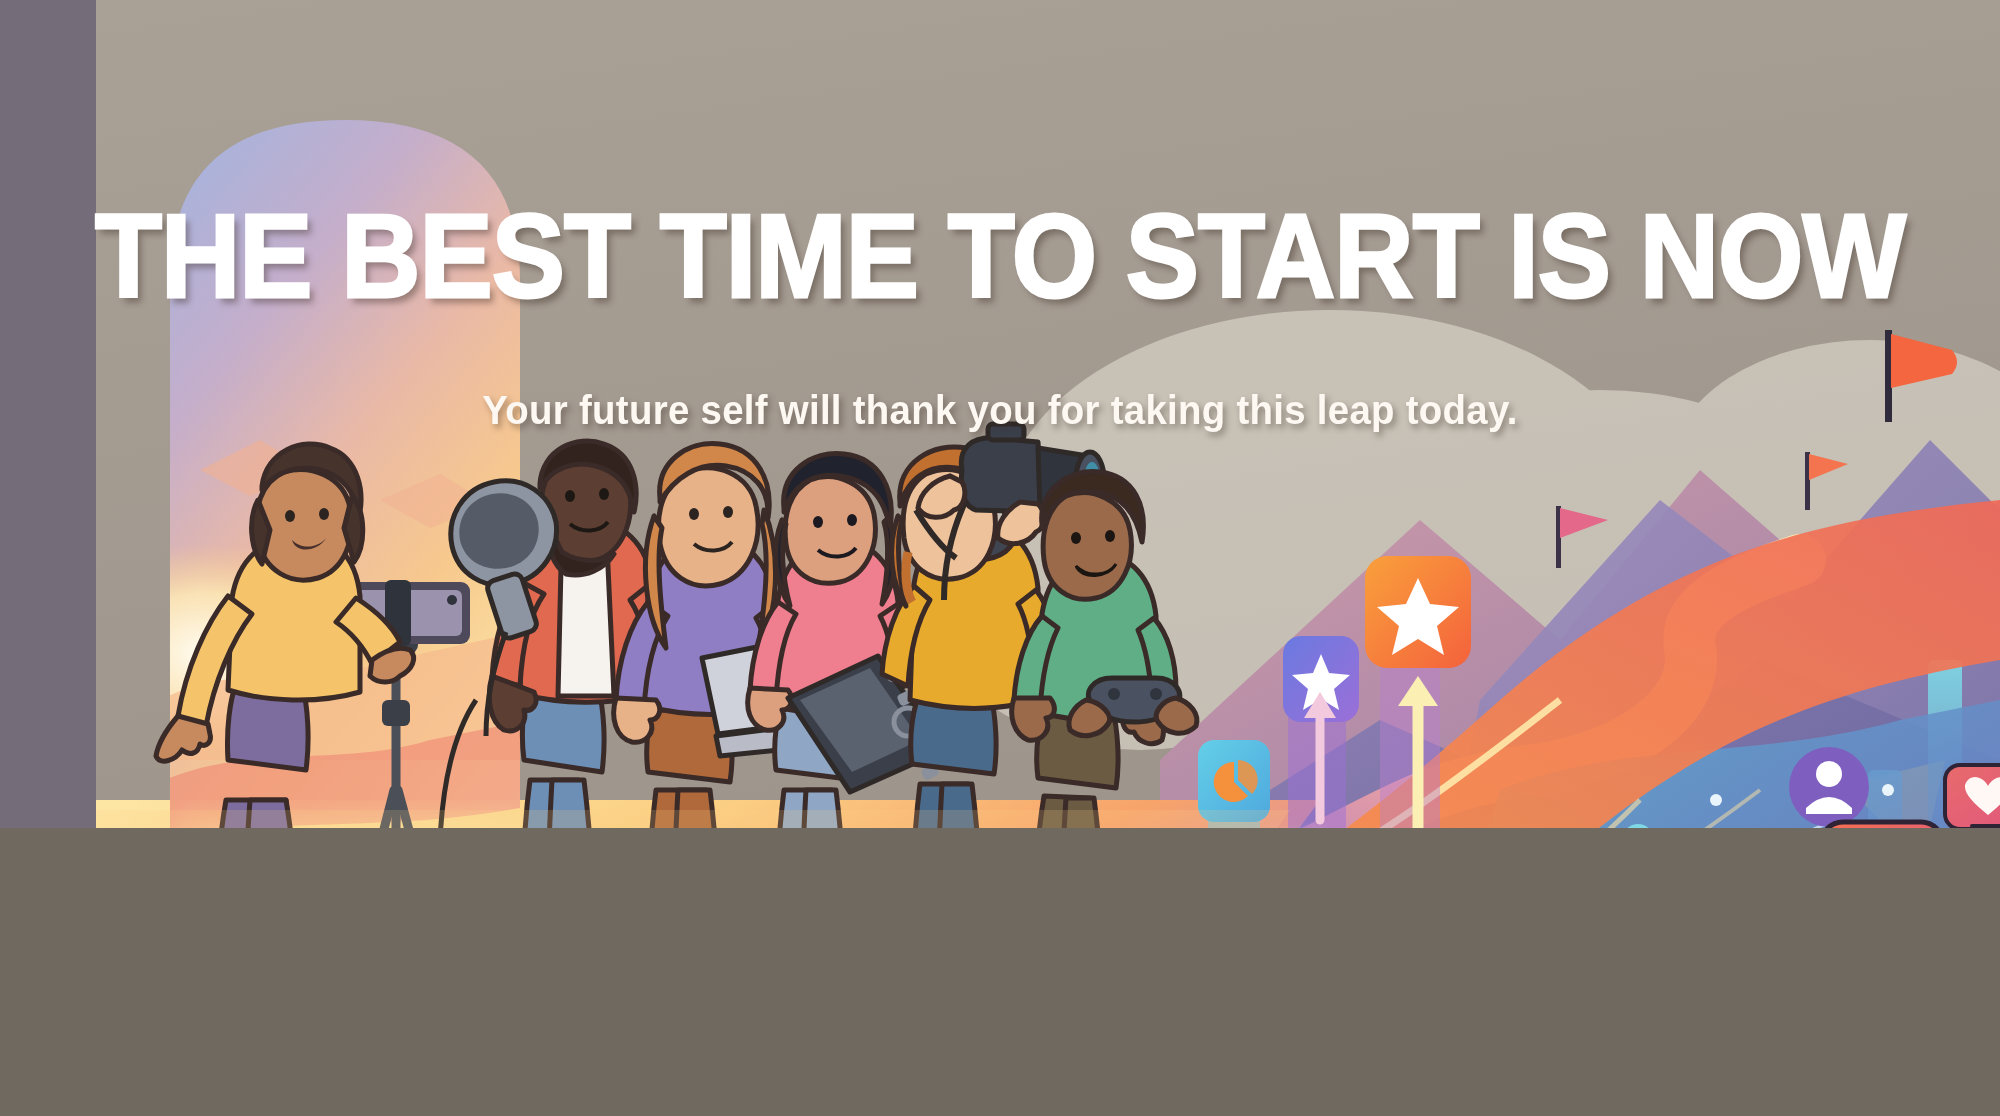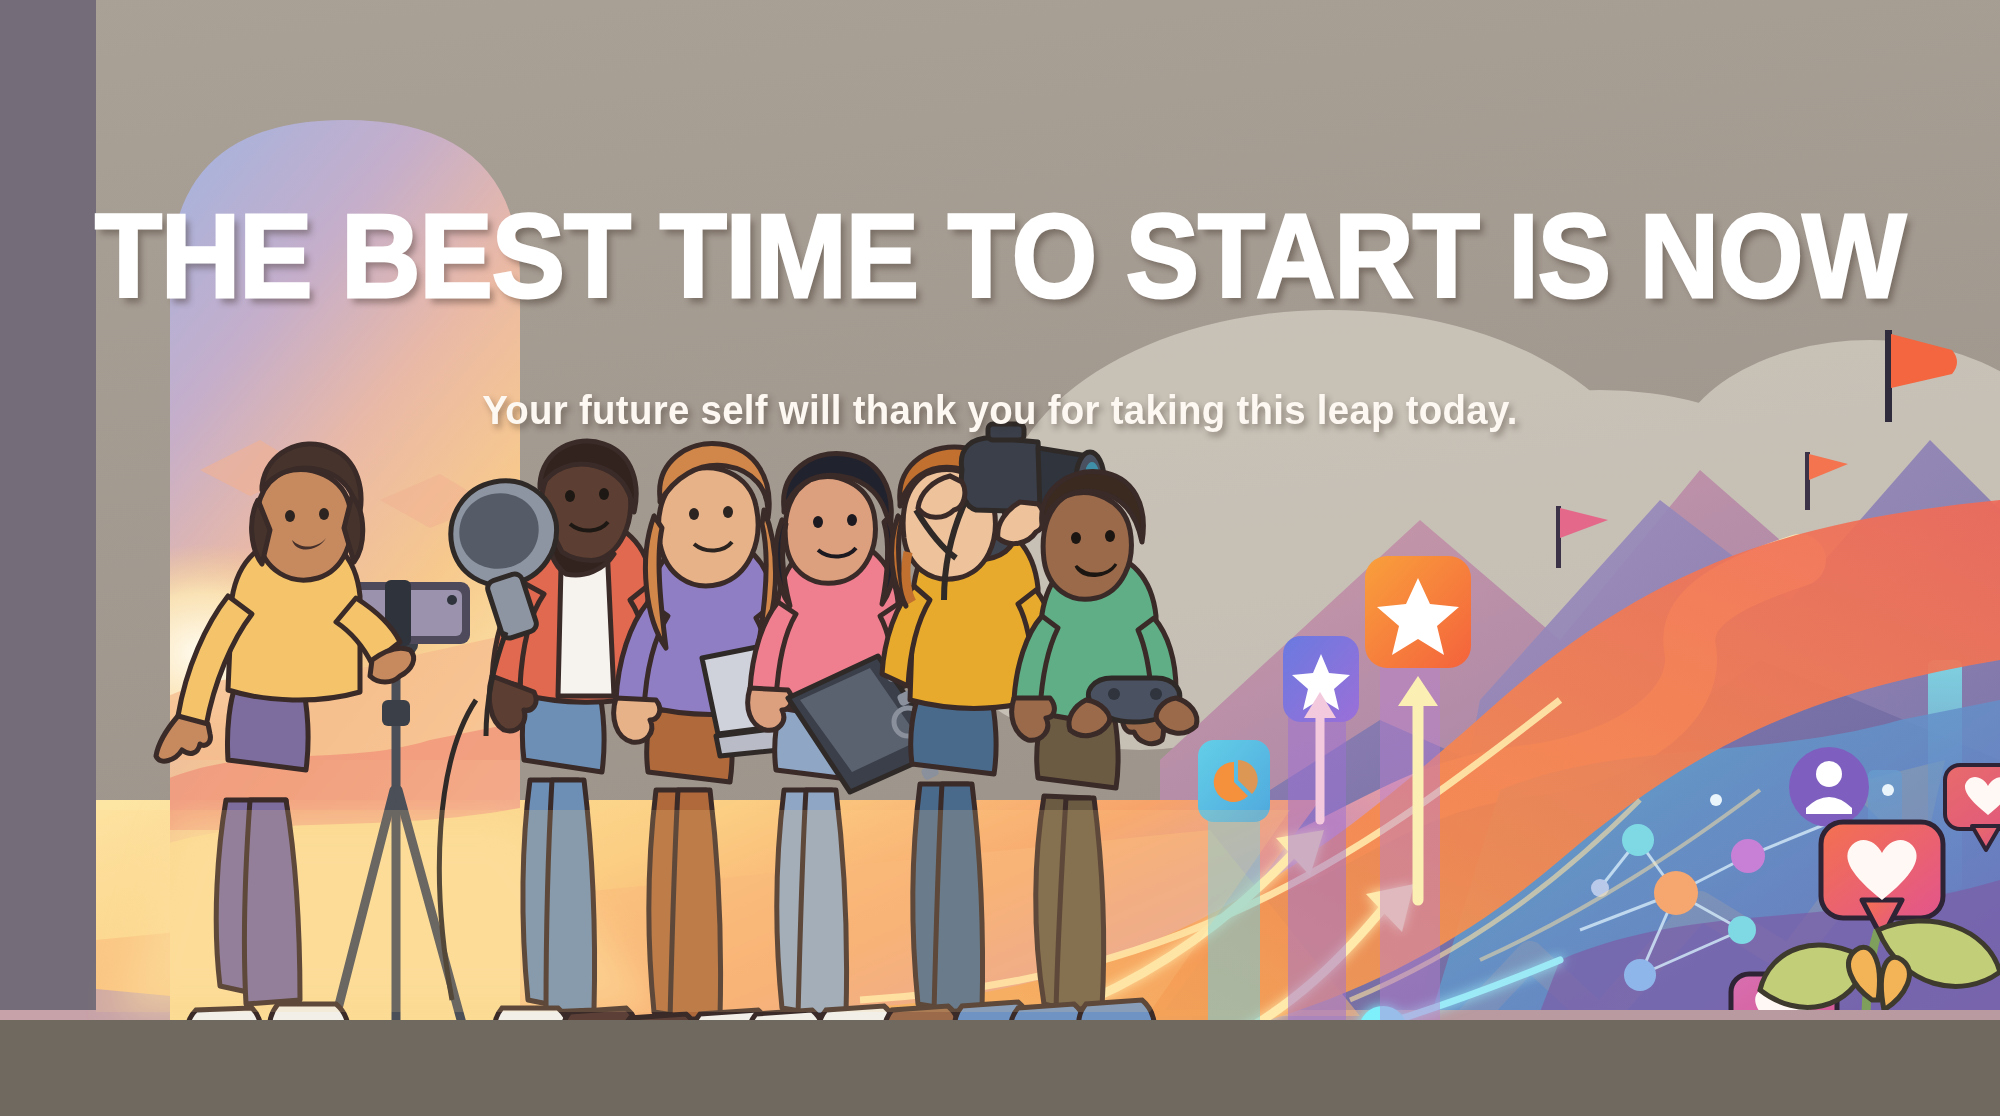--- a/index.html
+++ b/index.html
@@ -1,17 +1,17 @@
 <!DOCTYPE html>
 <html><head>
 <meta charset="utf-8">
 <style>
   html,body{margin:0;padding:0;background:#6f6960;}
   body{font-family:"Liberation Sans",sans-serif;}
-  #stage{position:relative;width:2000px;height:1020px;overflow:hidden;background:#ef4444;}
+  #stage{position:relative;width:2000px;height:828px;overflow:hidden;background:#ef4444;}
   svg{display:block;}
   #art{position:absolute;inset:0;width:2000px;height:1116px;}
   .headline{
     position:absolute;left:0;right:0;top:196px;text-align:center;
     font-family:"Liberation Sans Narrow","Liberation Sans",sans-serif;
     font-weight:700;font-size:118px;line-height:1.02;color:#ffffff;
     letter-spacing:-1px;
     transform:scaleX(0.93);transform-origin:50% 50%;
     text-shadow:5px 6px 7px rgba(60,45,35,0.40);
     white-space:nowrap;

